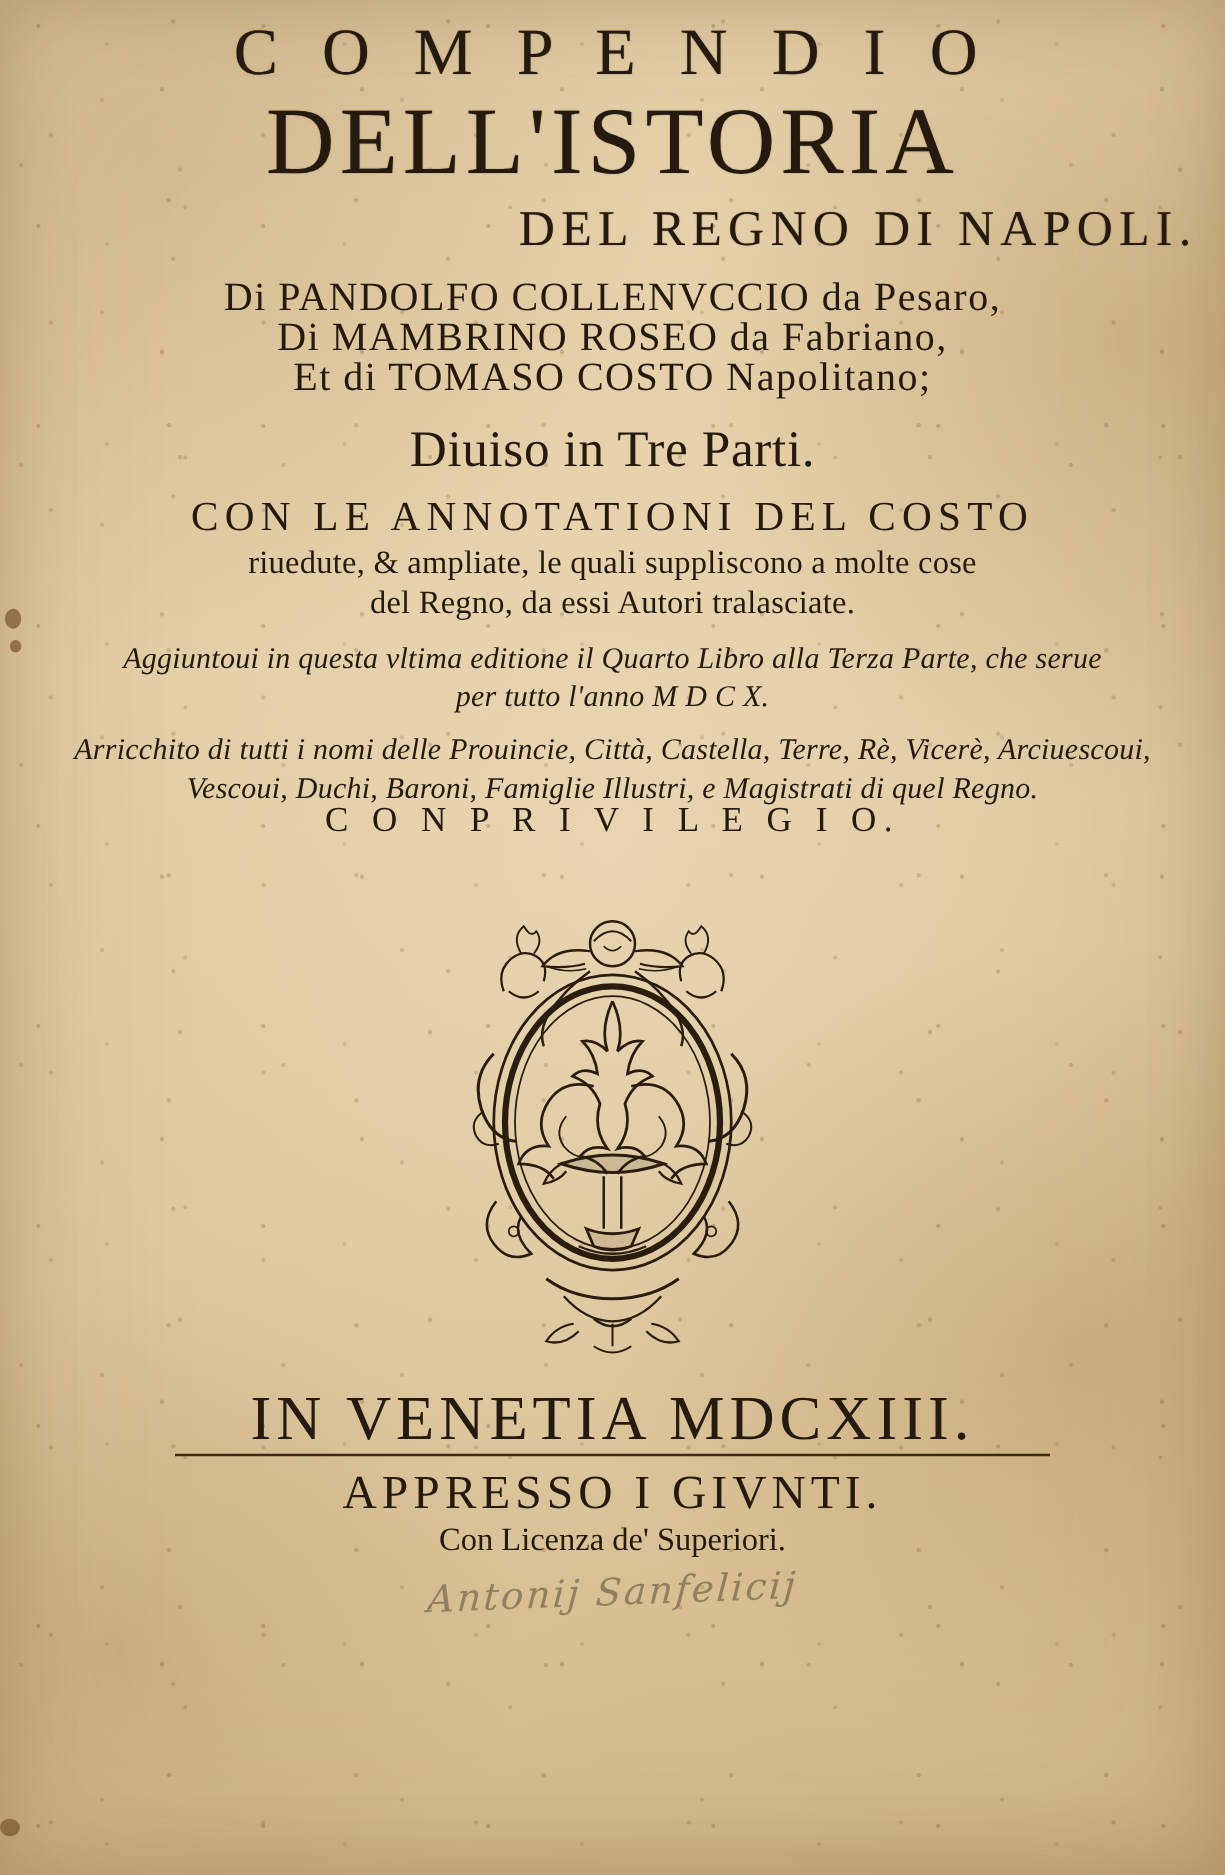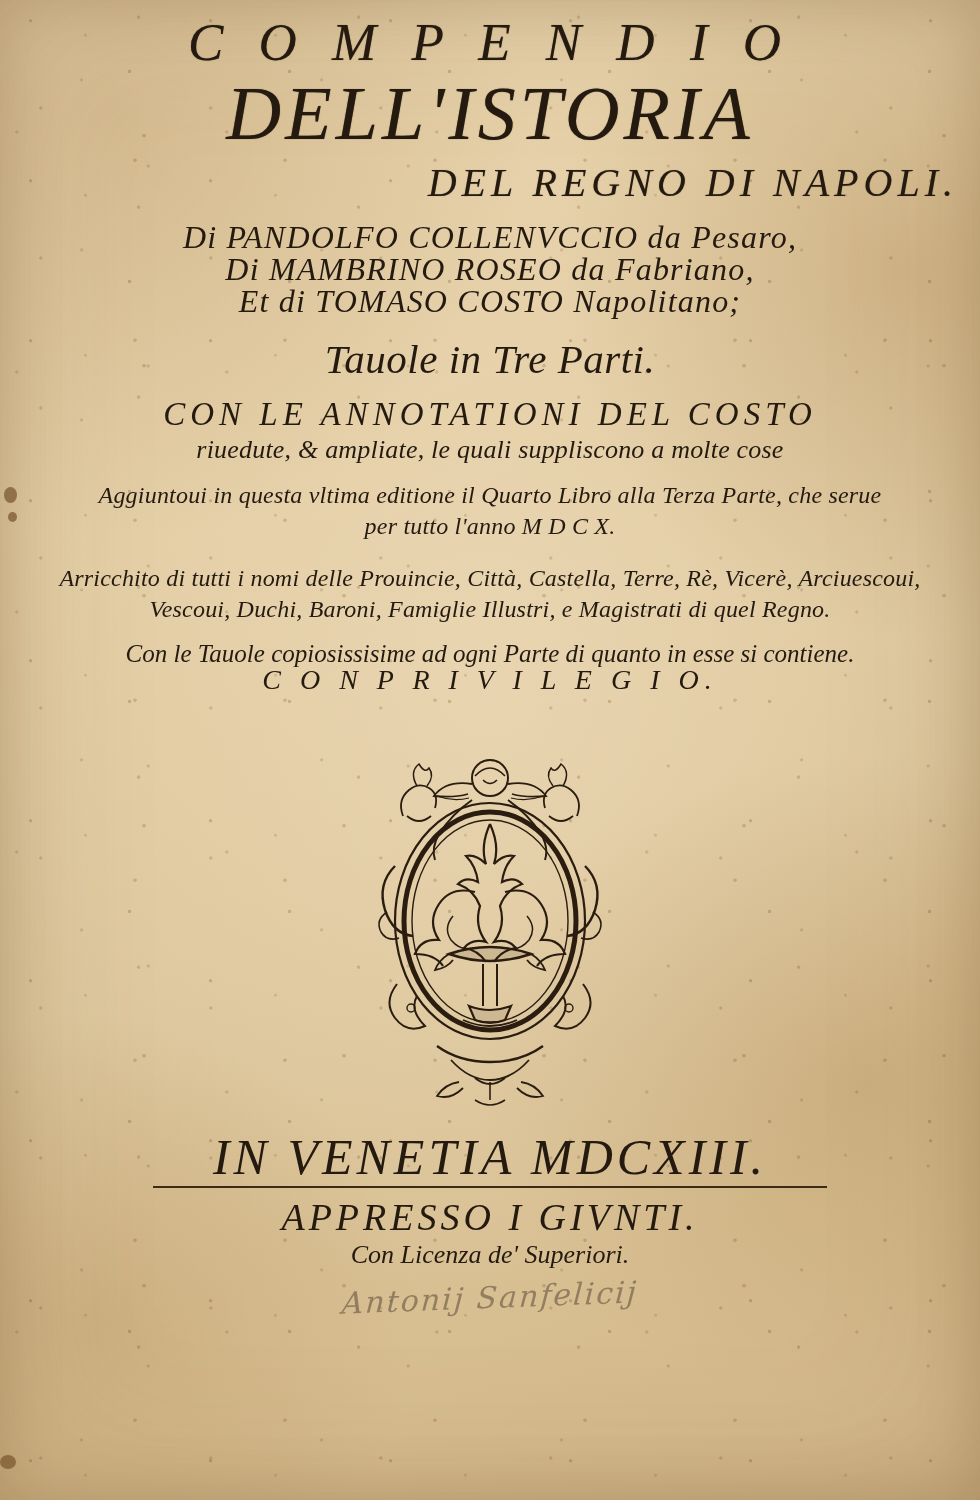--- a/index.html
+++ b/index.html
@@ -67,21 +67,21 @@
   }
 
   #content {
     position: relative;
     z-index: 3;
     padding: 0 22px;
     text-align: center;
     color: #241a10;
   }
 
-  .ln { margin: 0; line-height: 1.0; font-style: italic; }
+  .ln { margin: 0; line-height: 1.0; }
 
   
   .t-compendio {
     font-size: 53px;
     letter-spacing: 11px;
     margin-top: 16px;
     font-weight: 400;
     text-shadow: 0 0 1px rgba(40,25,10,0.5);
   }
   .t-istoria {
@@ -124,21 +124,21 @@
     letter-spacing: 0.2px;
   }
 
   .it {
     font-style: italic;
     font-size: 24px;
     margin-top: 7px;
     letter-spacing: 0.2px;
   }
   .it-block { margin-top: 20px; }
-  .it-block2 { margin-top: 28px; }
+  .it-block2 { margin-top: 18px; }
 
   .t-tavole {
     font-size: 25px;
     margin-top: 20px;
   }
   .t-priv {
     font-size: 28px;
     letter-spacing: 6px;
     margin-top: 0;
   }
@@ -199,36 +199,36 @@
     <div class="ln t-compendio">C O M P E N D I O</div>
     <div class="ln t-istoria">DELL'ISTORIA</div>
     <div class="ln t-napoli">DEL REGNO DI NAPOLI.</div>
 
     <div class="authors">
       <div class="ln a-line">Di PANDOLFO COLLENVCCIO da Pesaro,</div>
       <div class="ln a-line">Di MAMBRINO ROSEO da Fabriano,</div>
       <div class="ln a-line">Et di TOMASO COSTO Napolitano;</div>
     </div>
 
-    <div class="ln t-diviso">Tauole in Tre Parti.</div>
+    <div class="ln t-diviso">Diuiso in Tre Parti.</div>
 
     <div class="ln t-annot">CON LE ANNOTATIONI DEL COSTO</div>
     <div class="ln p-small">riuedute, &amp; ampliate, le quali suppliscono a molte cose</div>
+    <div class="ln p-small">del Regno, da essi Autori tralasciate.</div>
 
     <div class="it-block">
       <div class="ln it">Aggiuntoui in questa vltima editione il Quarto Libro alla Terza Parte, che serue</div>
       <div class="ln it">per tutto l'anno  M D C X.</div>
     </div>
 
     <div class="it-block2">
       <div class="ln it">Arricchito di tutti i nomi delle Prouincie, Città, Castella, Terre, Rè, Vicerè, Arciuescoui,</div>
       <div class="ln it">Vescoui, Duchi, Baroni, Famiglie Illustri, e Magistrati di quel Regno.</div>
     </div>
 
-    <div class="ln t-tavole">Con le Tauole copiosissisime ad ogni Parte di quanto in esse si contiene.</div>
     <div class="ln t-priv">C O N   P R I V I L E G I O.</div>
 
     <div id="device">
       <svg viewBox="0 0 330 400" xmlns="http://www.w3.org/2000/svg">
         <g fill="none" stroke="#2a1d10" stroke-width="2.2">
 
           <ellipse cx="165" cy="205" rx="95" ry="118"></ellipse>
           <ellipse cx="165" cy="205" rx="86" ry="109" stroke-width="5"></ellipse>
           <ellipse cx="165" cy="205" rx="78" ry="101" stroke-width="1.4"></ellipse>
 

